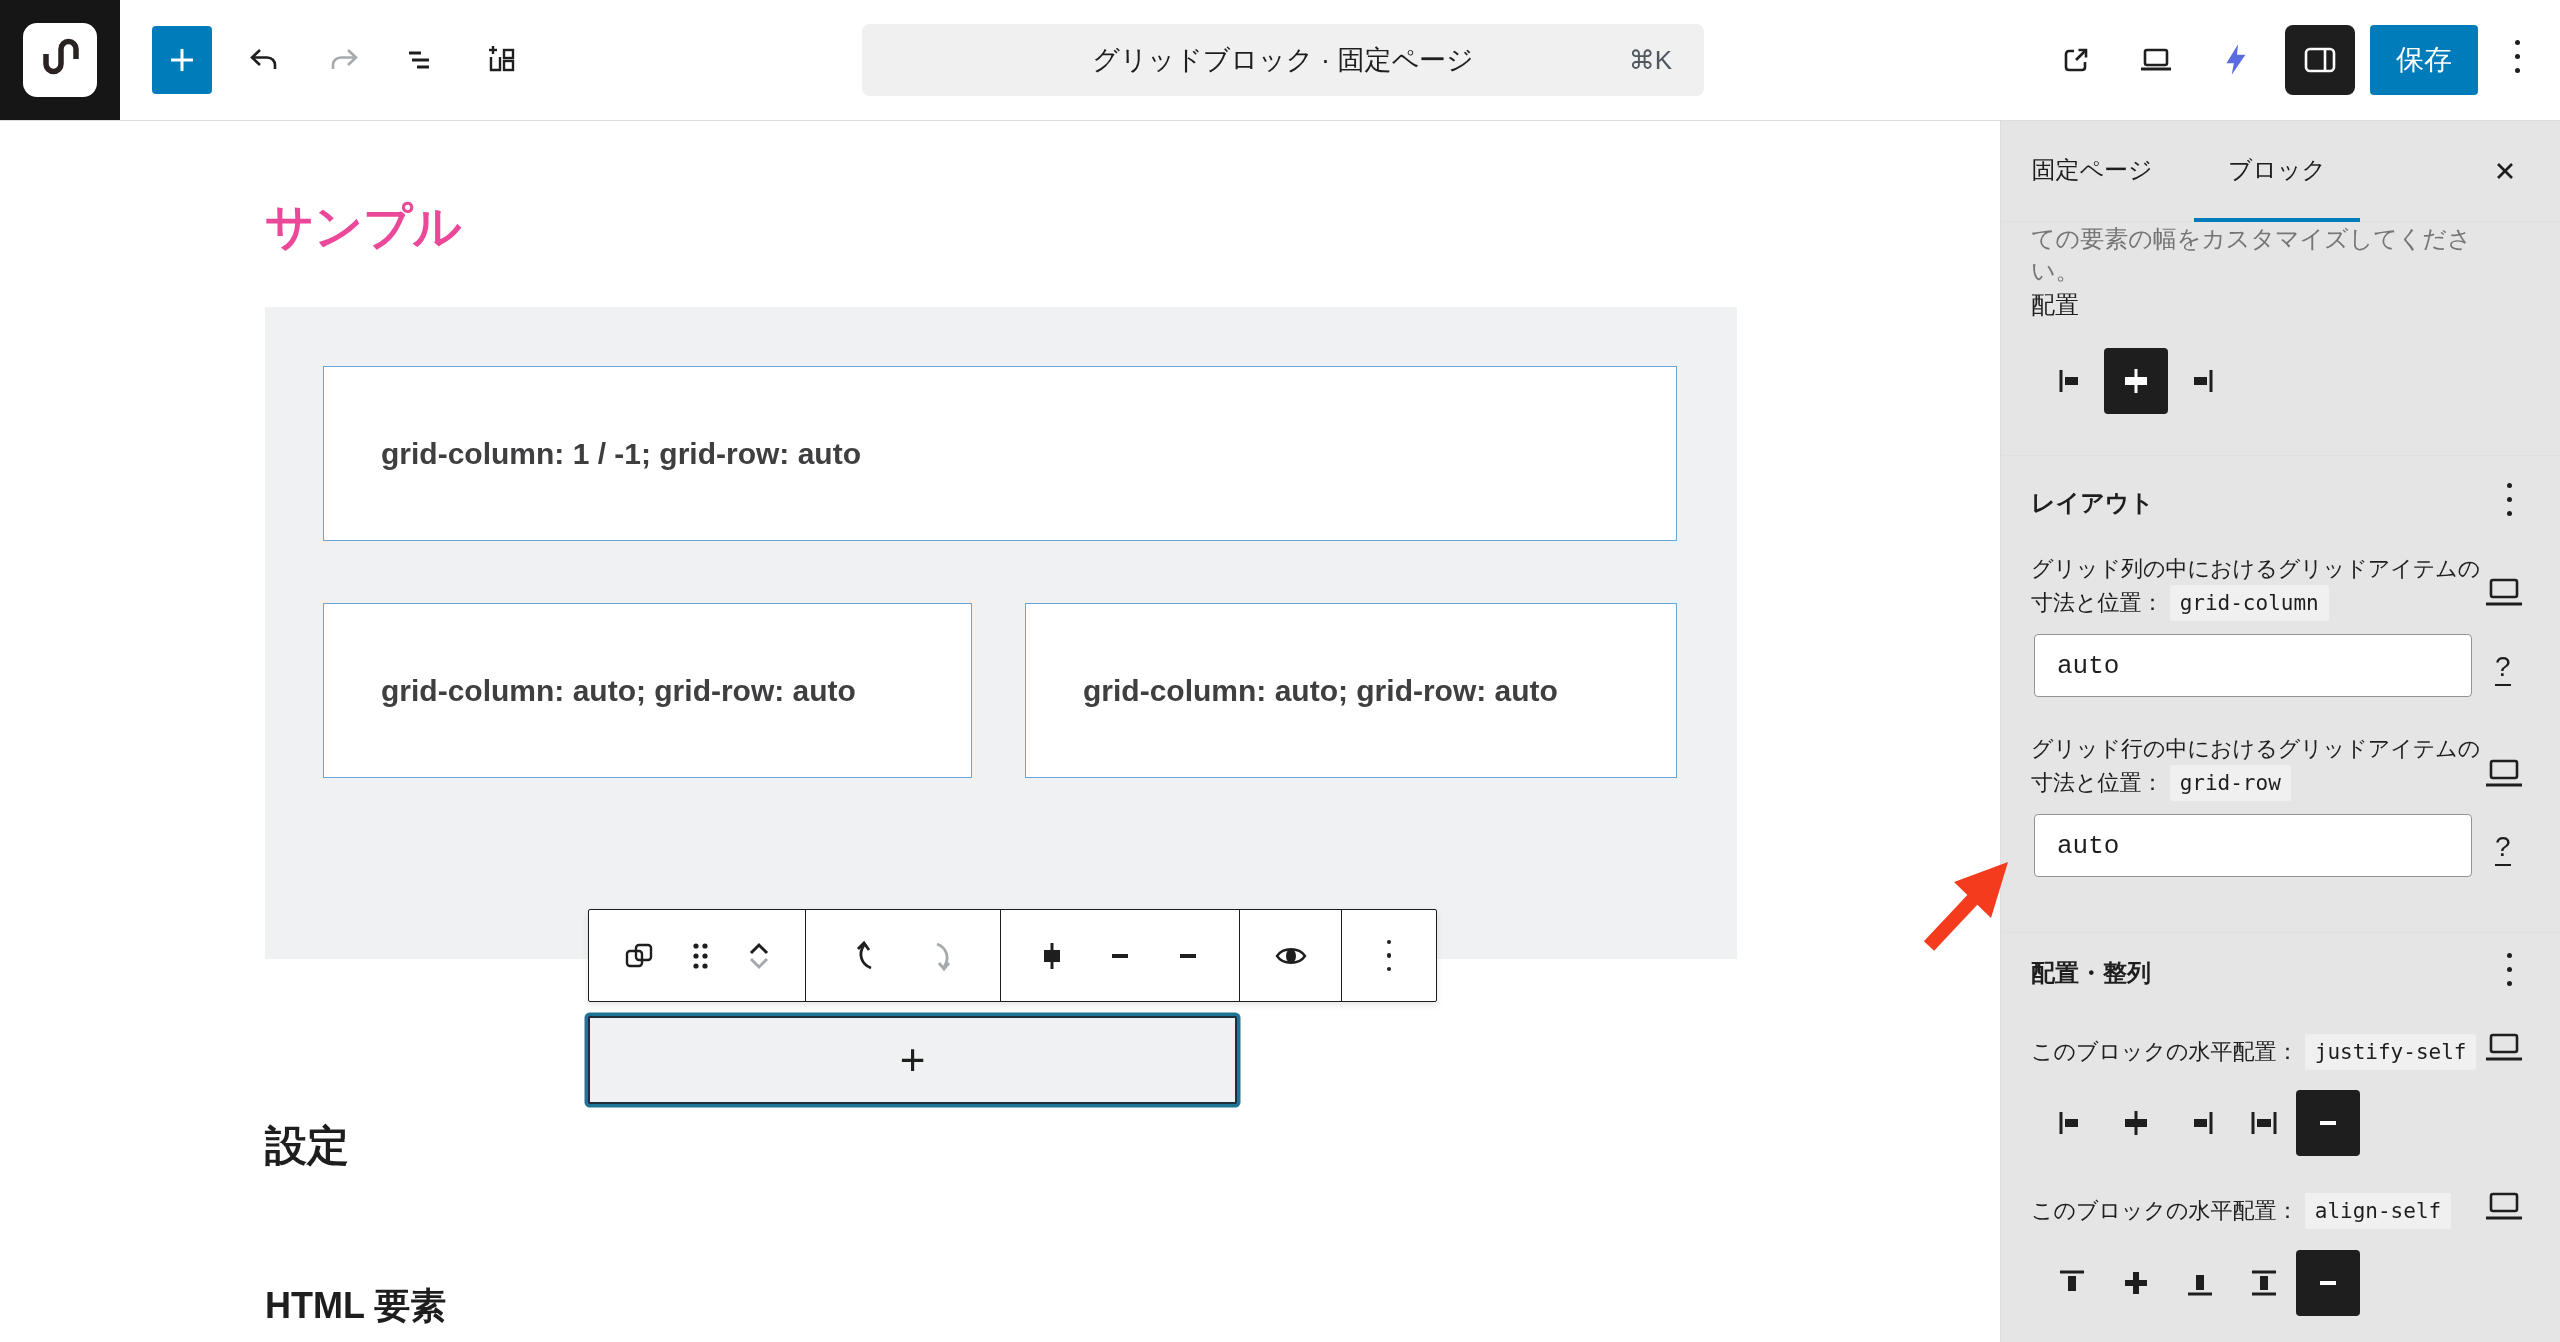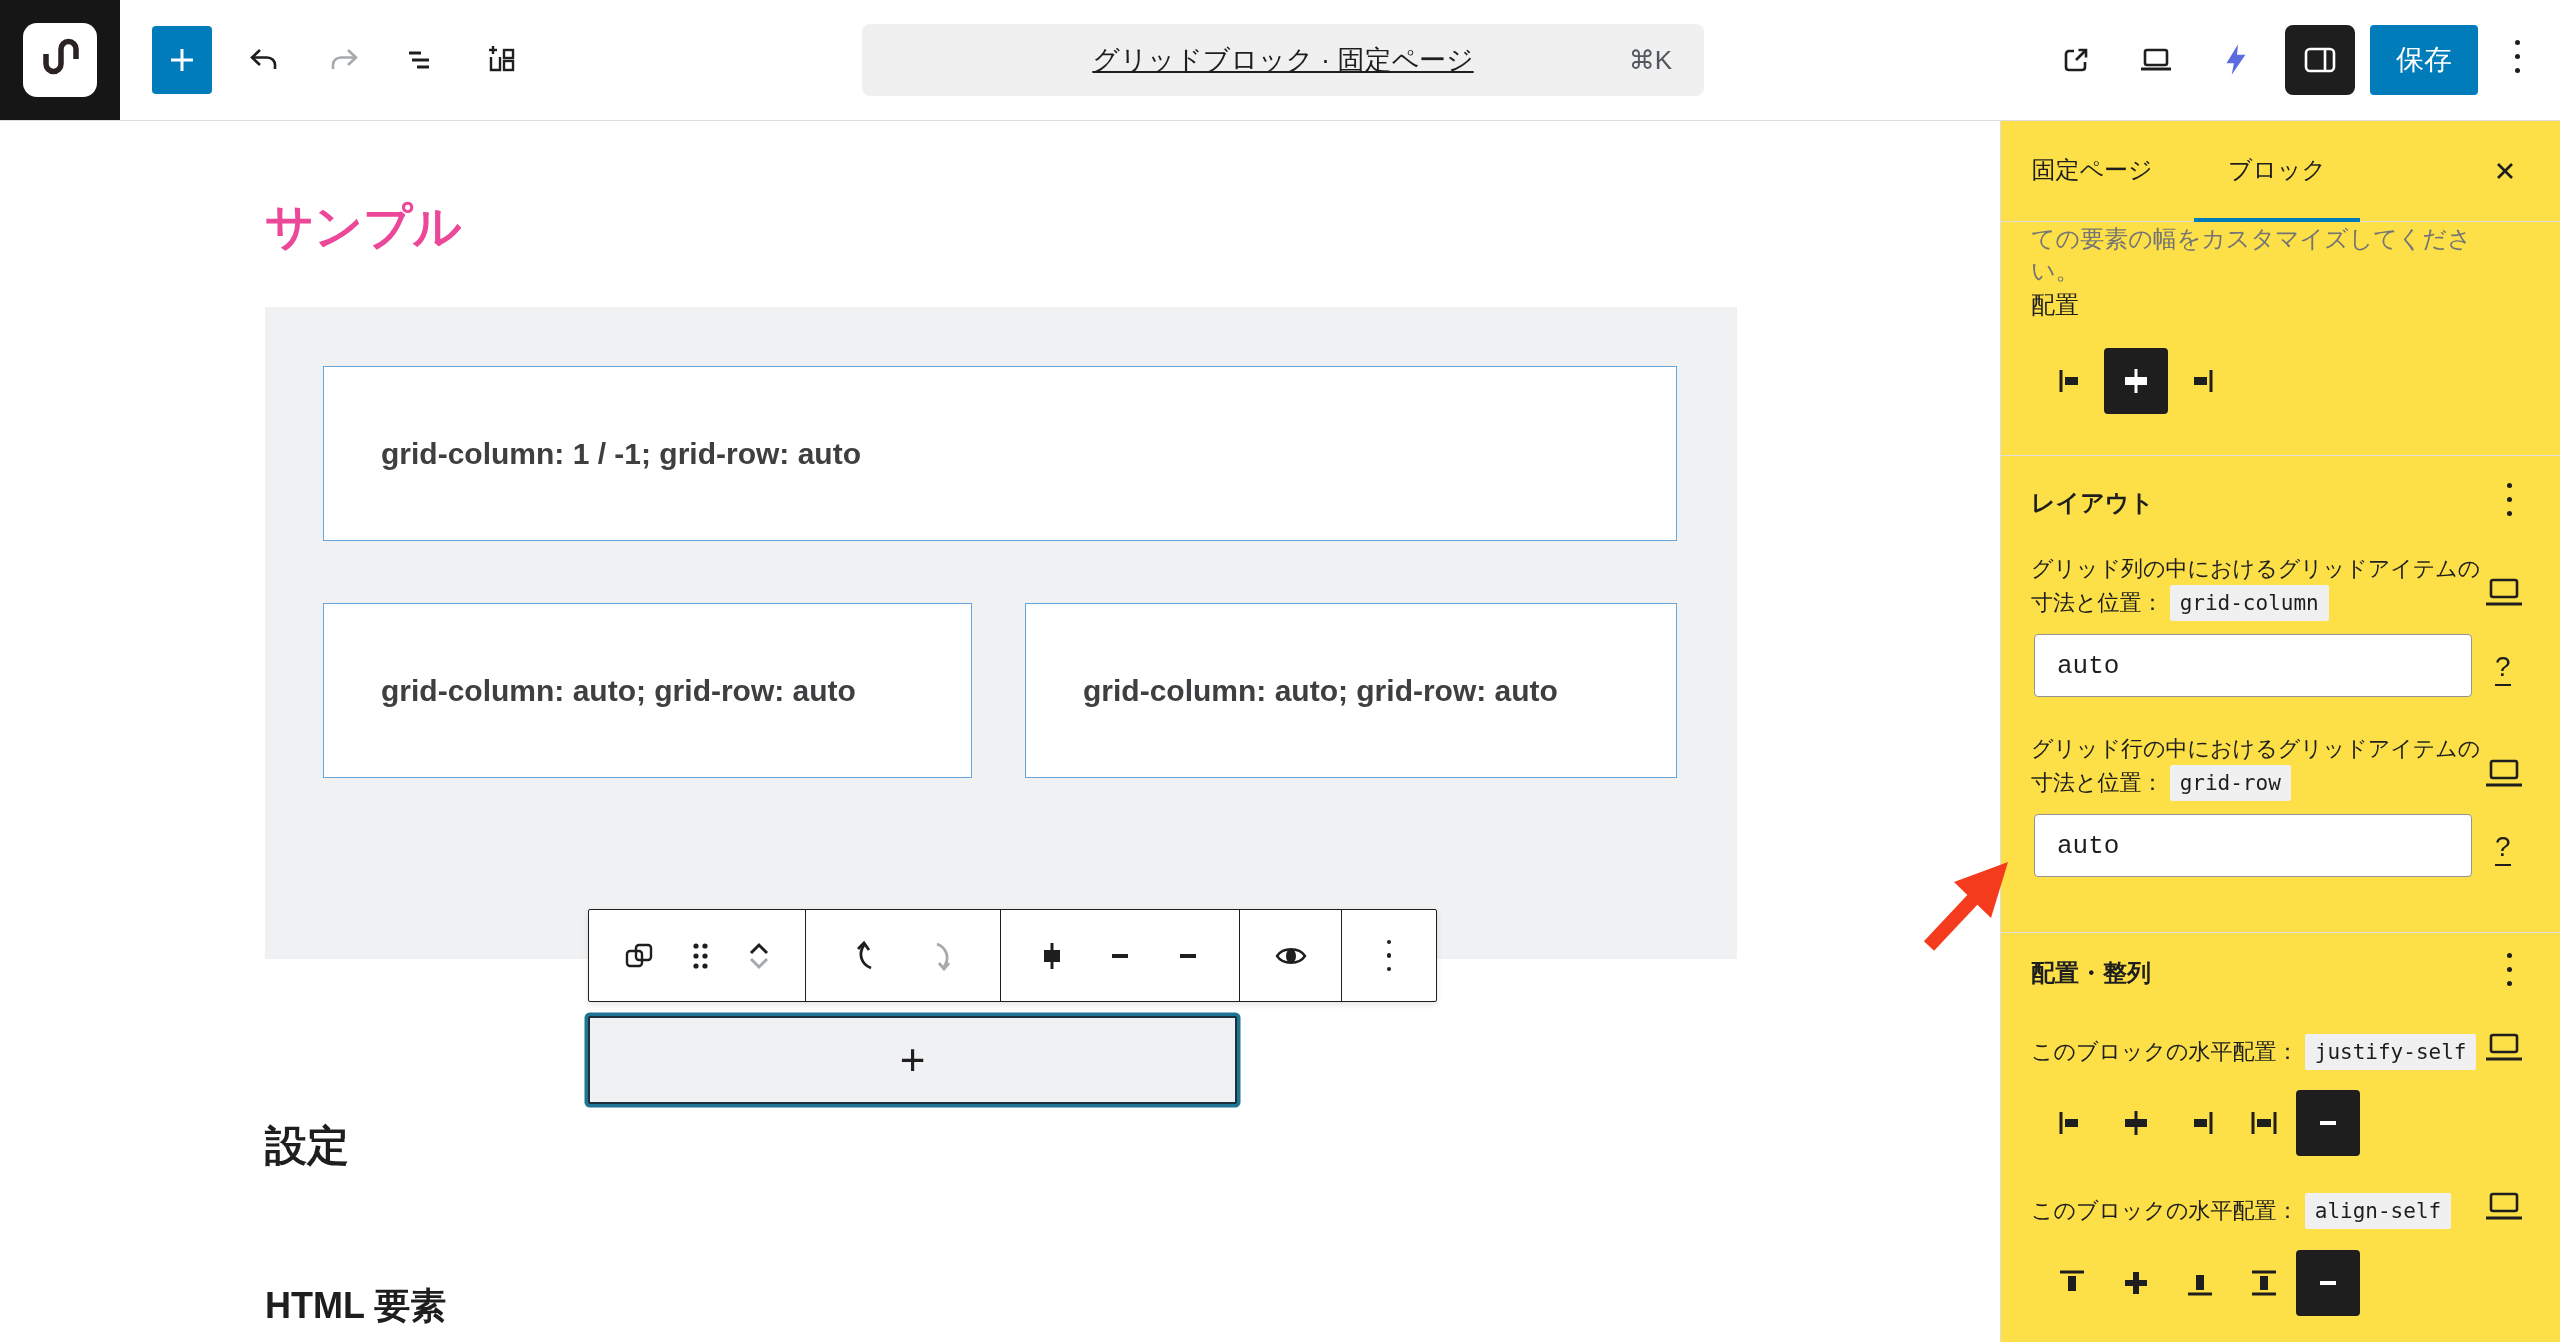--- a/index.html
+++ b/index.html
@@ -9,21 +9,21 @@
     font-family:"Liberation Sans","DejaVu Sans",sans-serif; color:#1e1e1e; overflow:hidden;
   }
   svg { display:block; }
 
   
   .topbar { position:absolute; left:0; top:0; width:2560px; height:121px; background:#fff; border-bottom:1px solid #dddddd; z-index:20; }
   .logo { position:absolute; left:0; top:0; width:120px; height:120px; background:#161616; display:flex; align-items:center; justify-content:center; }
   .logo-badge { width:74px; height:74px; background:#fff; border-radius:14px; display:flex; align-items:center; justify-content:center; }
   .inserter-btn { position:absolute; left:152px; top:26px; width:60px; height:68px; background:#007cba; border:none; border-radius:4px; color:#fff; display:flex; align-items:center; justify-content:center; cursor:pointer; }
   .tb-icon-btn { position:absolute; top:42px; width:36px; height:36px; background:transparent; border:none; cursor:pointer; }
-  .doc-pill { position:absolute; left:862px; top:24px; width:842px; height:72px; background:#f0f0f0; border-radius:8px; display:flex; align-items:center; justify-content:center; cursor:pointer;text-decoration:underline; }
+  .doc-pill { position:absolute; left:862px; top:24px; width:842px; height:72px; background:#f0f0f0; border-radius:8px; display:flex; align-items:center; justify-content:center; cursor:pointer; }
   .doc-title { font-size:27px; color:#1e1e1e; }
   .doc-shortcut { position:absolute; right:32px; top:0; height:72px; display:flex; align-items:center; font-size:26px; color:#50575e; }
   .right-icon { position:absolute; top:41px; width:38px; height:38px; background:transparent; border:none; cursor:pointer; }
   .sidebar-toggle { position:absolute; left:2285px; top:25px; width:70px; height:70px; background:#1e1e1e; border:none; border-radius:8px; display:flex; align-items:center; justify-content:center; cursor:pointer; }
   .save-btn { position:absolute; left:2370px; top:25px; width:108px; height:70px; background:#007cba; color:#ffffff; font-size:28px; border:none; border-radius:4px; cursor:pointer; font-family:inherit; }
   .kebab { display:flex; flex-direction:column; align-items:center; gap:9px; background:transparent; border:none; cursor:pointer; }
   .kebab .dot { width:5px; height:5px; border-radius:50%; background:#1e1e1e; }
   .topbar-kebab { position:absolute; left:2502px; top:40px; width:30px; height:42px; }
 
   
@@ -45,21 +45,21 @@
 
   .appender { position:absolute; left:323px; top:709px; width:649px; height:88px; background:#f0f1f3; border:2.5px solid #1c2f3a; box-shadow:0 0 0 3.5px #1d7493; border-radius:2px; display:flex; align-items:center; justify-content:center; cursor:pointer; }
   .appender .plus { font-size:44px; font-weight:300; color:#1e1e1e; line-height:1; }
 
   .settings-heading { position:absolute; left:265px; top:997px; font-size:42px; font-weight:bold; }
   .html-heading { position:absolute; left:265px; top:1161px; font-size:36px; font-weight:bold; }
 
   .red-arrow { position:absolute; left:1900px; top:825px; z-index:40; pointer-events:none; }
 
   
-  .sidebar { position:absolute; left:2000px; top:121px; width:560px; height:1221px; background:#fde047; border-left:1px solid #dddddd; z-index:30; }
+  .sidebar { position:absolute; left:2000px; top:121px; width:560px; height:1221px; background:#e5e5e5; border-left:1px solid #dddddd; z-index:30; }
   .sb-header { position:absolute; left:0; top:0; width:100%; height:101px; border-bottom:1px solid #e0e0e0; }
   .sb-tab { position:absolute; top:0; height:97px; background:transparent; border:none; font-size:24px; color:#1e1e1e; cursor:pointer; font-family:inherit; }
   .sb-tab-page  { left:11px;  width:160px; }
   .sb-tab-block { left:196px; width:160px; font-weight:500; }
   .sb-tab-underline { position:absolute; left:193px; top:97px; width:166px; height:4px; background:#007cba; }
   .sb-close { position:absolute; left:488px; top:30px; width:40px; height:40px; background:transparent; border:none; cursor:pointer; }
 
   .sb-intro { position:absolute; left:30px; top:102px; width:470px; font-size:24px; color:#757575; }
   .sb-label-sm { position:absolute; left:30px; font-size:24px; color:#1e1e1e; }
   .seg-row { position:absolute; left:39px; display:flex; }

